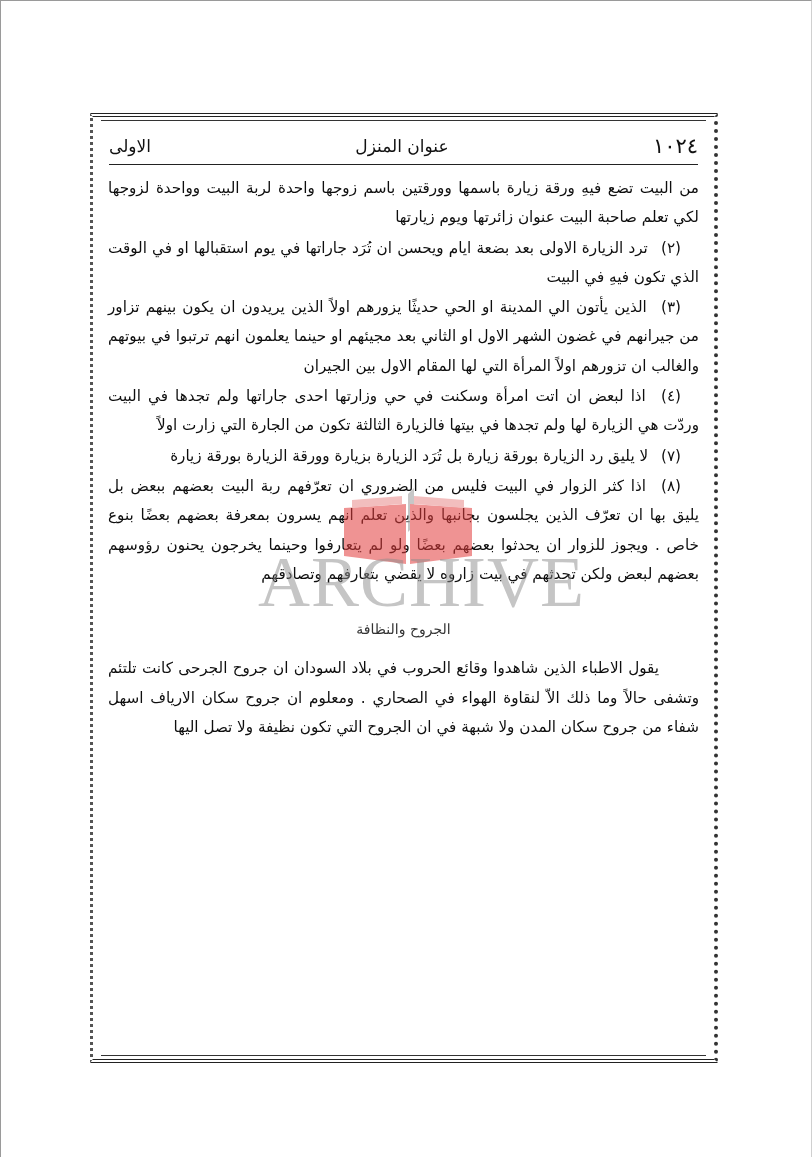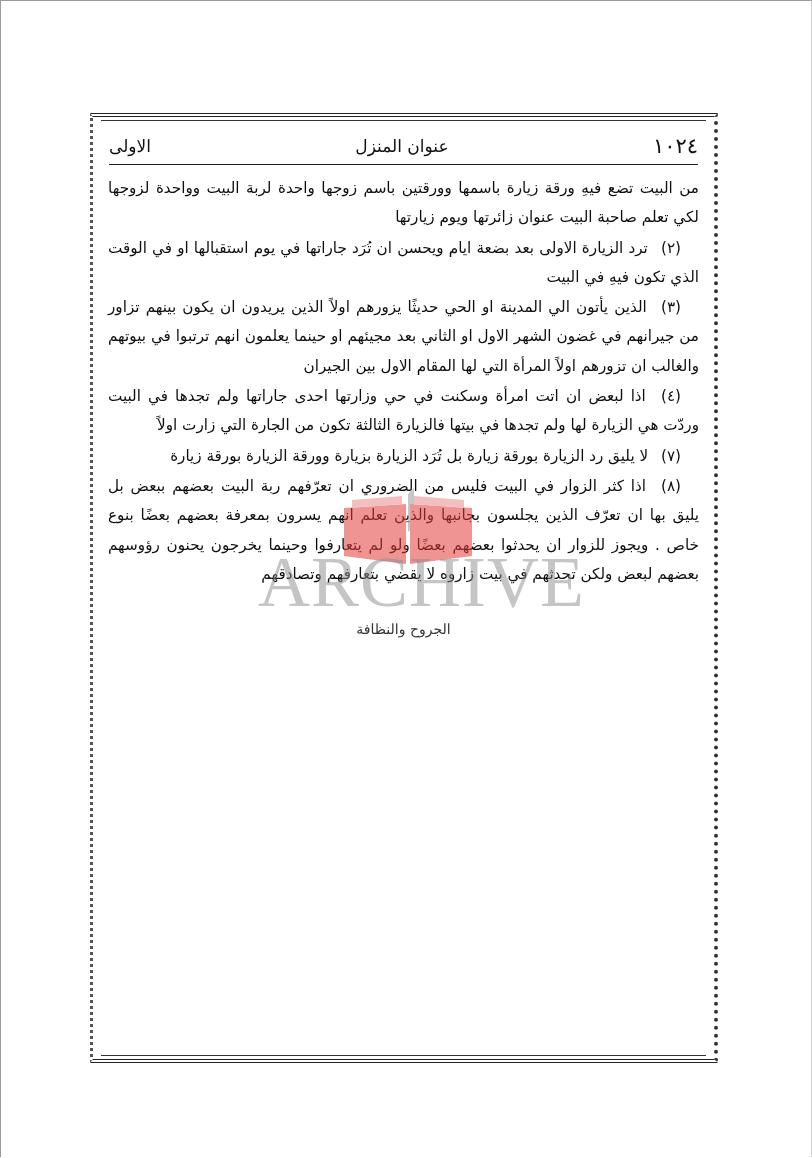--- a/index.html
+++ b/index.html
@@ -171,20 +171,21 @@
     <p class="item">
       <span class="num">(٧)</span>
       <span>لا يليق رد الزيارة بورقة زيارة بل تُرَد الزيارة بزيارة وورقة الزيارة بورقة زيارة</span>
     </p>
     <p class="item">
       <span class="num">(٨)</span>
       <span>اذا كثر الزوار في البيت فليس من الضروري ان تعرّفهم ربة البيت بعضهم ببعض بل يليق بها ان تعرّف الذين يجلسون بجانبها والذين تعلم انهم يسرون بمعرفة بعضهم بعضًا بنوع خاص . ويجوز للزوار ان يحدثوا بعضهم بعضًا ولو لم يتعارفوا وحينما يخرجون يحنون رؤوسهم بعضهم لبعض ولكن تحدثهم في بيت زاروه لا يقضي بتعارفهم وتصادقهم</span>
     </p>
 
     <p class="section-title">الجروح والنظافة</p>
+    <p class="lead">يقول الاطباء الذين شاهدوا وقائع الحروب في بلاد السودان ان جروح الجرحى كانت تلتئم وتشفى حالاً وما ذلك الاّ لنقاوة الهواء في الصحاري . ومعلوم ان جروح سكان الارياف اسهل شفاء من جروح سكان المدن ولا شبهة في ان الجروح التي تكون نظيفة ولا تصل اليها</p>
   </div>
 </div>
 
 <div class="watermark">
   <svg class="watermark-logo" viewBox="0 0 136 80" xmlns="http://www.w3.org/2000/svg">
     <polygon points="68,8 74,2 74,40 68,46" fill="#9a9a9a"></polygon>
     <polygon points="4,22 66,18 66,78 4,70" fill="#e23b3b"></polygon>
     <polygon points="70,18 132,22 132,70 70,78" fill="#e23b3b"></polygon>
     <polygon points="12,14 62,10 62,18 12,22" fill="#e98a8a"></polygon>
     <polygon points="74,10 124,14 124,22 74,18" fill="#e98a8a"></polygon>

